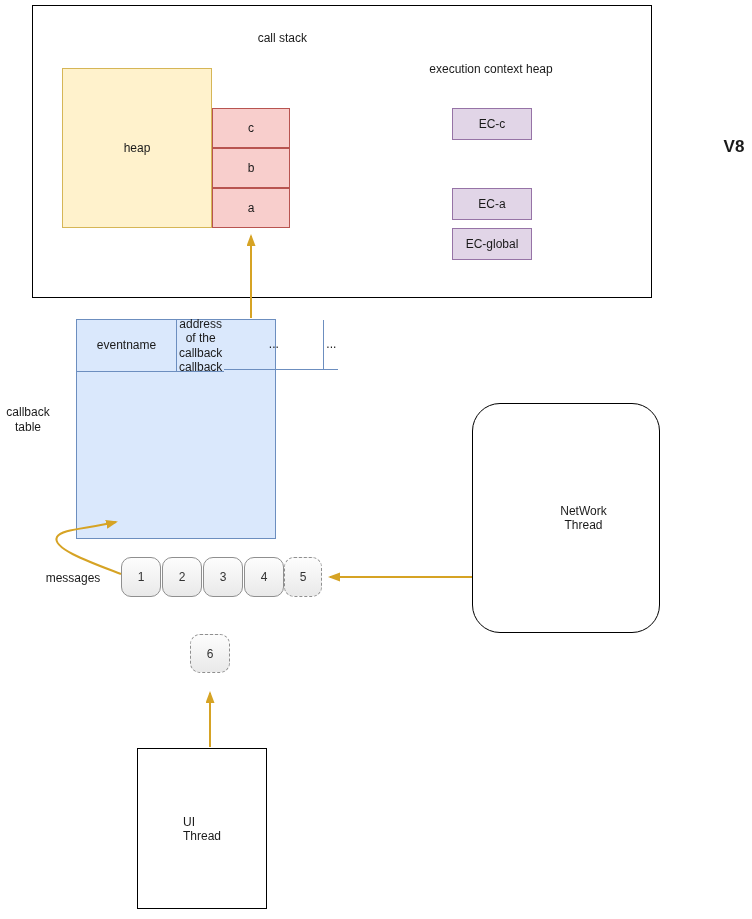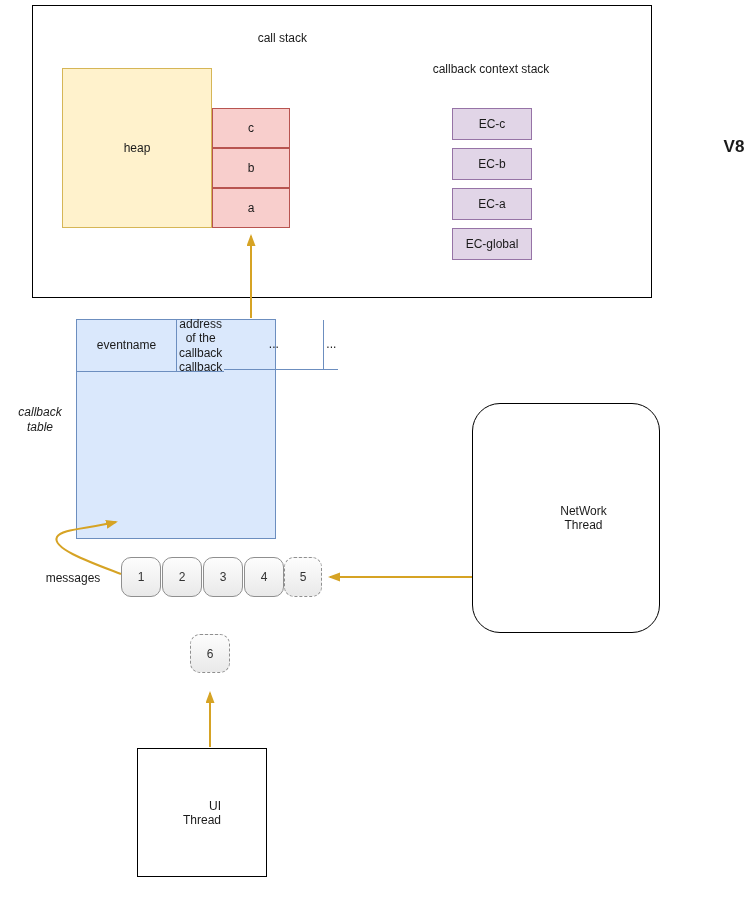--- a/index.html
+++ b/index.html
@@ -28,68 +28,65 @@
   #ec-0 { top:108px; } #ec-1 { top:148px; } #ec-2 { top:188px; } #ec-3 { top:228px; }
 
   
   .cbt { left:76px; top:319px; width:200px; height:220px; background:#DAE8FC; border:1px solid #6C8EBF; display:flex; flex-direction:row; }
   .cbt-row { display:flex; border-bottom:1px solid #6C8EBF; }
   .cbt-row.last { border-bottom:none; flex:1; }
   .cbt-cell { box-sizing:border-box; display:flex; align-items:center; justify-content:center; text-align:center; font-size:12px; line-height:1.2; padding:1px 2px; }
   .cbt-cell.c1 { width:100px; border-right:1px solid #6C8EBF; }
   .cbt-cell.c2 { flex:1; }
   .cbt-r1 { height:51px; } .cbt-r2 { height:49px; }
-  .cbt-label { left:12px; top:405px; width:56px;font-style:italic; }
+  .cbt-label { left:0px; top:405px; width:56px; }
 
   
   .msg-label { left:38px; top:571px; width:70px; }
   .q { position:absolute; box-sizing:border-box; top:557px; width:40px; height:40px;
        border:1.5px solid #8f8f8f; border-radius:10px;
        background:linear-gradient(#fdfdfd,#e9e9e9); font-size:12px; color:#333; }
   #q-1 { left:121px; } #q-2 { left:162px; } #q-3 { left:203px; } #q-4 { left:244px; }
   #q-5 { left:284px; width:38px; border-style:dashed; }
   #q-6 { left:190px; top:634px; width:40px; height:39px; border-style:dashed; }
 
   
   .netthread { left:472px; top:403px; width:188px; height:230px; border:1.5px solid #000; border-radius:28px; background:#fff; font-size:12px; text-align:center;padding-left:35px; }
-  .uithread { left:137px; top:748px; width:130px; height:129px; border:1.5px solid #000; background:#fff; font-size:12px; text-align:right; }
+  .uithread { left:137px; top:748px; width:130px; height:161px; border:1.5px solid #000; background:#fff; font-size:12px; text-align:left; }
 
   
   .arrows { position:absolute; left:0; top:0; width:752px; height:919px; pointer-events:none; z-index:5; }
   .arrow { stroke:#D6A324; stroke-width:2; fill:none; }
 </style>
 </head>
 <body>
 
 <div class="canvas">
 
   <div class="abs v8box"></div>
   <div class="lbl callstack-title">call stack</div>
-  <div class="lbl ecs-title">callback context stack</div>
+  <div class="lbl ecs-title">execution context heap</div>
   <div class="lbl v8label">V8</div>
 
   <div class="abs flexc heap">
     <span>heap</span>
   </div>
 
   <div id="frame-c" class="abs flexc frame">
     <span>c</span>
   </div>
   <div id="frame-b" class="abs flexc frame">
     <span>b</span>
   </div>
   <div id="frame-a" class="abs flexc frame">
     <span>a</span>
   </div>
 
   <div id="ec-0" class="abs flexc ec">
     <span>EC-c</span>
-  </div>
-  <div id="ec-1" class="abs flexc ec">
-    <span>EC-b</span>
   </div>
   <div id="ec-2" class="abs flexc ec">
     <span>EC-a</span>
   </div>
   <div id="ec-3" class="abs flexc ec">
     <span>EC-global</span>
   </div>
 
   <div class="lbl cbt-label preline">callback
 table</div>

